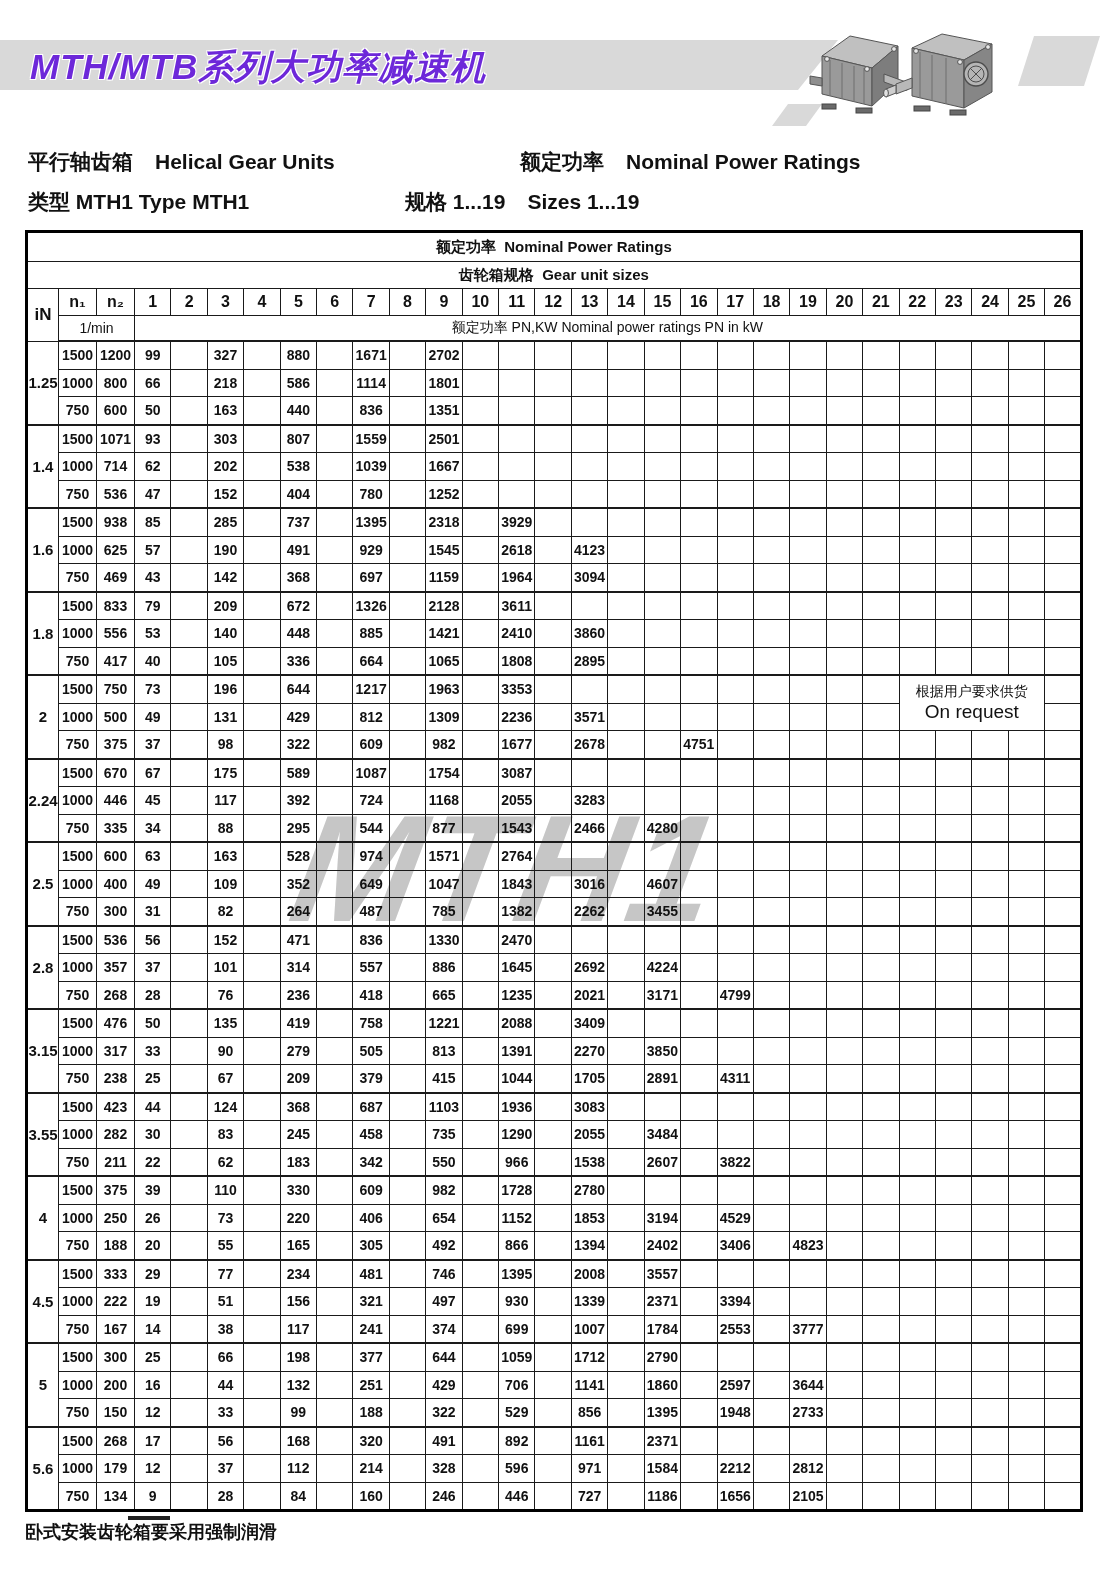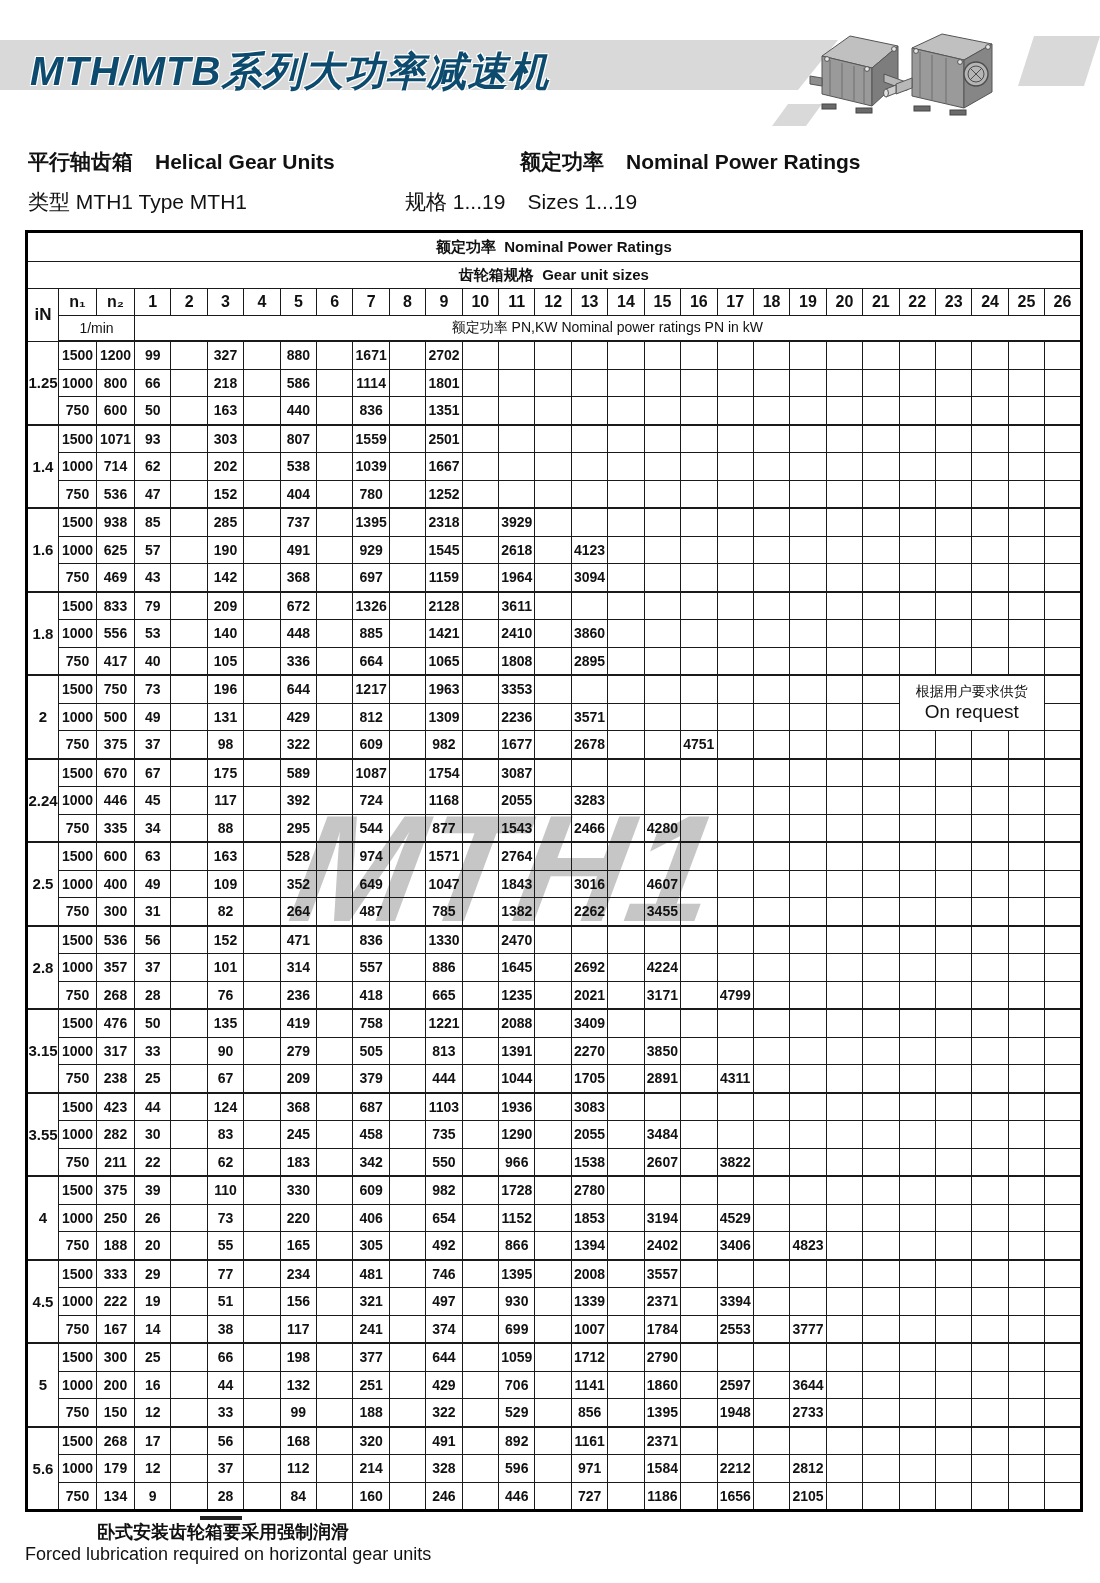--- a/index.html
+++ b/index.html
@@ -6,29 +6,29 @@
   .page{position:relative;width:1100px;height:1583px;background:#fff;overflow:hidden;
         font-family:"Liberation Sans",sans-serif;color:#111;}
 
   
   .band{position:absolute;left:0;top:40px;width:845px;height:50px;background:#d9d9d9;
         clip-path:polygon(0 0,838px 0,798px 100%,0 100%);}
   .band-wedge{position:absolute;left:772px;top:104px;width:50px;height:22px;background:#d9d9d9;
         clip-path:polygon(16px 0,100% 0,34px 100%,0 100%);}
   .band-right{position:absolute;left:1018px;top:36px;width:82px;height:50px;background:#d9d9d9;
         clip-path:polygon(16px 0,100% 0,calc(100% - 16px) 100%,0 100%);}
-  .title{position:absolute;left:30px;top:44px;font-size:40px;font-weight:bold;font-style:italic;
-        letter-spacing:1px;color:#0c4a6e;white-space:nowrap;
+  .title{position:absolute;left:30px;top:44px;font-size:35px;font-weight:bold;font-style:italic;
+        letter-spacing:1px;color:#6d28d9;white-space:nowrap;
         text-shadow:1px 1px 0 #fff,-1px -1px 0 #fff,1px -1px 0 #fff,-1px 1px 0 #fff;}
   .gears{position:absolute;left:800px;top:16px;width:210px;height:110px;}
 
   
   .sub1{position:absolute;left:28px;top:148px;font-size:21px;font-weight:bold;white-space:nowrap;}
   .sub1 .right{position:absolute;left:492px;top:0;}
-  .sub2{position:absolute;left:28px;top:188px;font-size:21px;font-weight:normal;white-space:nowrap;}
+  .sub2{position:absolute;left:28px;top:188px;font-size:21px;font-weight:bold;white-space:nowrap;}
   .sub2 .right{position:absolute;left:377px;top:0;}
   .gap{display:inline-block;width:22px;}
 
   
   .watermark{position:absolute;left:295px;top:780px;width:480px;height:180px;z-index:0;
         font-size:152px;line-height:176px;font-weight:bold;font-style:italic;color:#c6c6c6;
         transform:skewX(-10deg);letter-spacing:2px;}
 
   
   table.ratings{position:absolute;left:25px;top:230px;width:1055px;border-collapse:collapse;
@@ -985,21 +985,21 @@
           <td class="n1-cell">750</td>
           <td class="n2-cell">238</td>
           <td class="val">25</td>
           <td class="val"></td>
           <td class="val">67</td>
           <td class="val"></td>
           <td class="val">209</td>
           <td class="val"></td>
           <td class="val">379</td>
           <td class="val"></td>
-          <td class="val">444</td>
+          <td class="val">415</td>
           <td class="val"></td>
           <td class="val">1044</td>
           <td class="val"></td>
           <td class="val">1705</td>
           <td class="val"></td>
           <td class="val">2891</td>
           <td class="val"></td>
           <td class="val">4311</td>
           <td class="val"></td>
           <td class="val"></td>
@@ -1465,16 +1465,15 @@
           <td class="val"></td>
           <td class="val"></td>
           <td class="val"></td>
         </tr>
       </tbody>
   </table>
 
   <div class="footer">
     <div class="swatch"></div>
     <span class="zh">卧式安装齿轮箱要采用强制润滑</span>
-    <span class="en">Forced lubrication required on horizontal gear units</span>
   </div>
 
 </div>
 
 </body></html>

